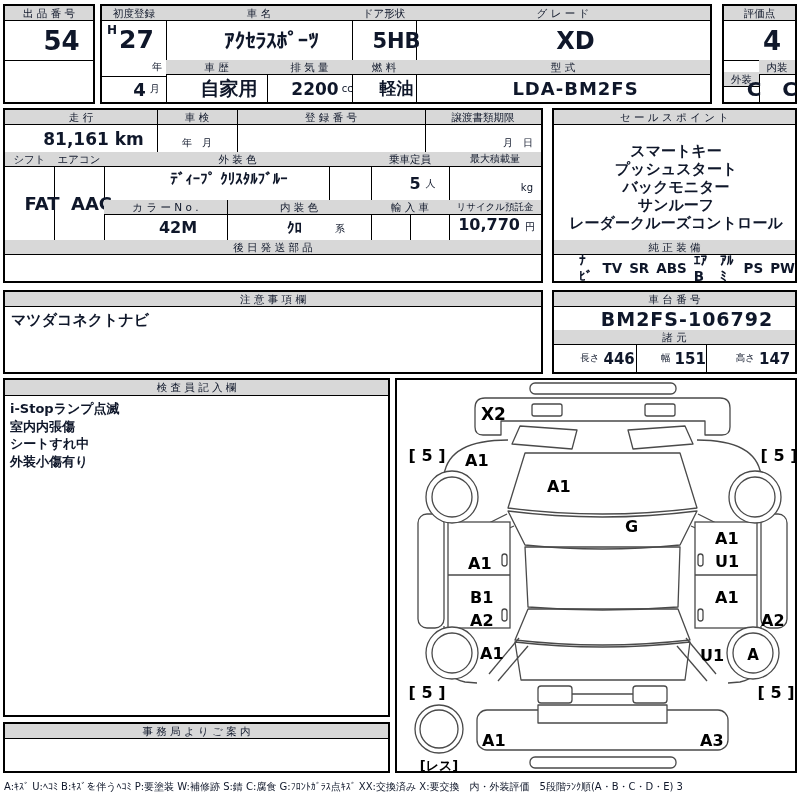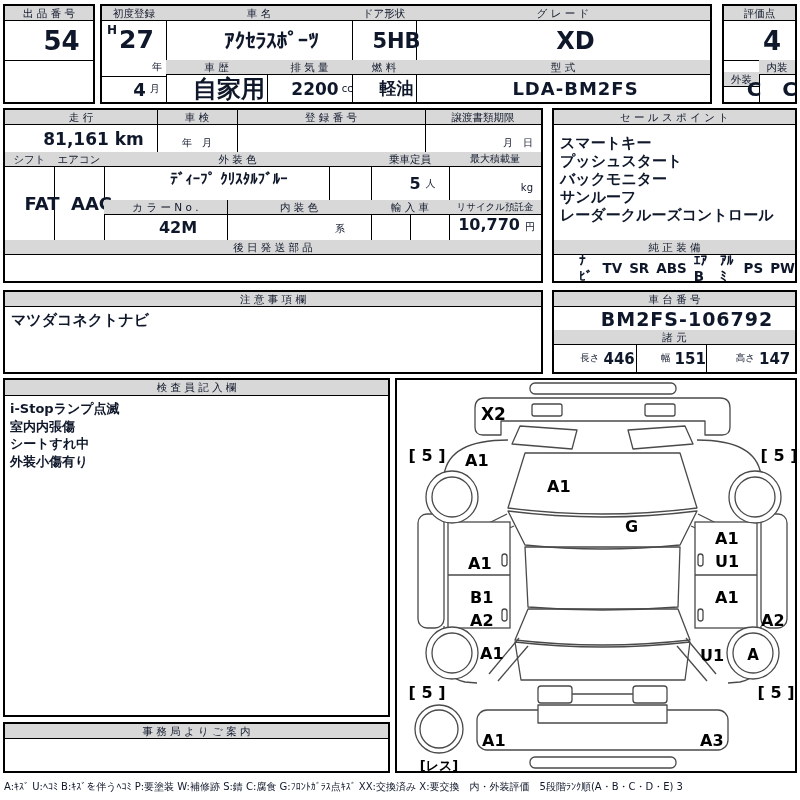--- a/index.html
+++ b/index.html
@@ -44,21 +44,21 @@
       <span class="b" style="font-size:18px;">4</span>
       <span class="sm">月</span>
     </div>
 
     <div class="hdr" style="left:64px;top:0;width:186px;">車 名</div>
     <div class="abs ctr b" style="left:64px;top:15px;width:186px;height:39px;font-size:21px;">ｱｸｾﾗｽﾎﾟｰﾂ</div>
     <div class="hl" style="left:64px;top:54px;width:544px;"></div>
     <div class="hdr" style="left:64px;top:54px;width:101px;">車 歴</div>
     <div class="vl" style="left:165px;top:54px;height:42px;"></div>
     <div class="hdr" style="left:165px;top:54px;width:85px;">排 気 量</div>
-    <div class="abs ctr b" style="left:64px;top:69px;width:101px;height:27px;font-size:24px;">自家用</div>
+    <div class="abs ctr b" style="left:64px;top:69px;width:101px;height:27px;font-size:19px;">自家用</div>
     <div class="abs ctr" style="left:165px;top:69px;width:85px;height:27px;gap:3px;justify-content:center;">
       <span class="b" style="font-size:17px;">2200</span>
       <span class="sm">cc</span>
     </div>
 
     <div class="hdr" style="left:250px;top:0;width:64px;">ドア形状</div>
     <div class="abs ctr b" style="left:250px;top:15px;width:64px;height:39px;font-size:21px;">5HB</div>
     <div class="hdr" style="left:250px;top:54px;width:64px;">燃 料</div>
     <div class="abs ctr b" style="left:250px;top:69px;width:64px;height:27px;font-size:17px;">軽油</div>
 
@@ -114,36 +114,37 @@
     </div>
     <div class="abs sm" style="left:444px;top:72px;width:84px;text-align:right;">kg</div>
     <div class="hl" style="left:99px;top:90px;width:437px;"></div>
 
     <div class="hdr" style="left:99px;top:90px;width:123px;">カ ラ ー N o .</div>
     <div class="hdr" style="left:222px;top:90px;width:144px;">内 装 色</div>
     <div class="hdr" style="left:366px;top:90px;width:78px;">輸 入 車</div>
     <div class="hdr" style="left:444px;top:90px;width:92px;font-size:9.5px;">リサイクル預託金</div>
     <div class="vl" style="left:222px;top:90px;height:40px;"></div>
     <div class="abs ctr b" style="left:99px;top:105px;width:123px;height:25px;font-size:16px;">42M</div>
+    <div class="abs ctr b" style="left:222px;top:105px;width:110px;height:25px;font-size:15px;">ｸﾛ</div>
     <div class="abs sm" style="left:330px;top:112px;">系</div>
     <div class="vl" style="left:405px;top:105px;height:25px;"></div>
     <div class="abs" style="left:366px;top:105px;width:78px;height:25px;"></div>
     <div class="abs" style="left:444px;top:105px;width:86px;height:25px;text-align:right;">
       <span class="b" style="font-size:16px;">10,770</span>
       <span class="sm">円</span>
     </div>
     <div class="hl" style="left:0;top:130px;width:536px;"></div>
 
     <div class="hdr" style="left:0;top:130px;width:536px;">後 日 発 送 部 品</div>
     <div class="abs" style="left:0;top:145px;width:536px;height:26px;"></div>
   </div>
 
   <div class="box" style="left:552px;top:108px;width:245px;height:175px;">
     <div class="hdr" style="left:0;top:0;width:100%;">セ ー ル ス ポ イ ン ト</div>
-    <div class="abs b" style="left:6px;top:24px;width:232px;font-size:15px;line-height:18px;">
+    <div class="abs b" style="left:6px;top:32px;width:232px;font-size:15px;line-height:18px;text-align:center;">
       <div>スマートキー</div>
       <div>プッシュスタート</div>
       <div>バックモニター</div>
       <div>サンルーフ</div>
       <div>レーダークルーズコントロール</div>
     </div>
     <div class="hl" style="left:0;top:130px;width:241px;"></div>
     <div class="hdr" style="left:0;top:130px;width:241px;">純 正 装 備</div>
     <div class="abs ctr b" style="left:0;top:145px;width:241px;height:26px;font-size:13.5px;gap:7px;">
       <span>ﾅﾋﾞ</span>

